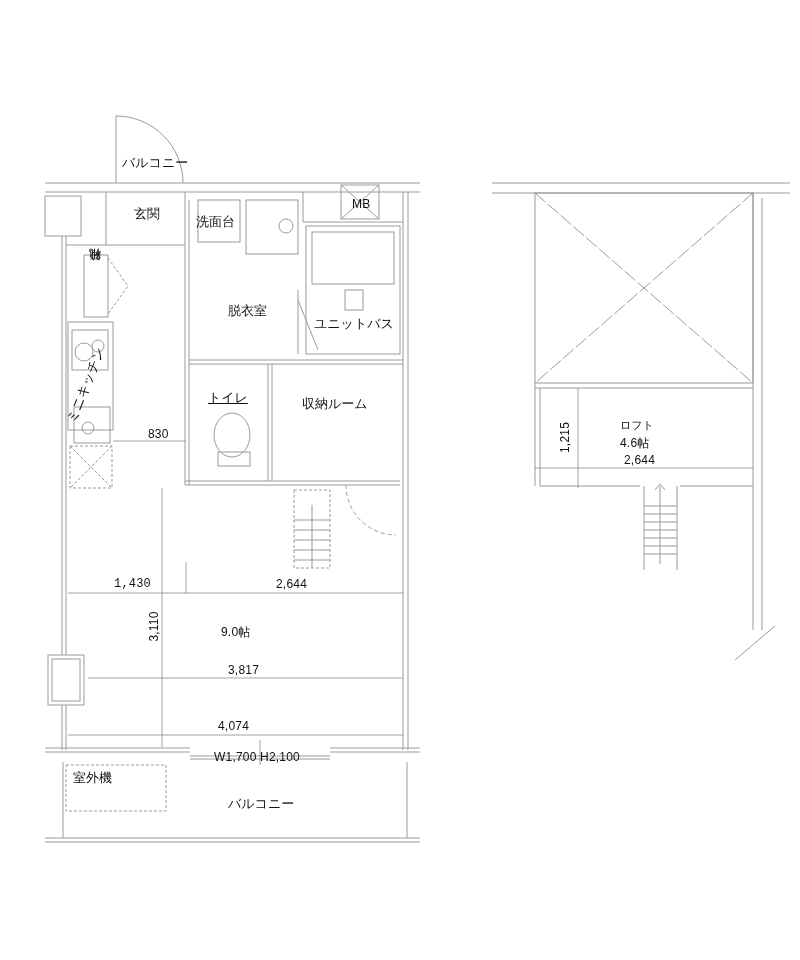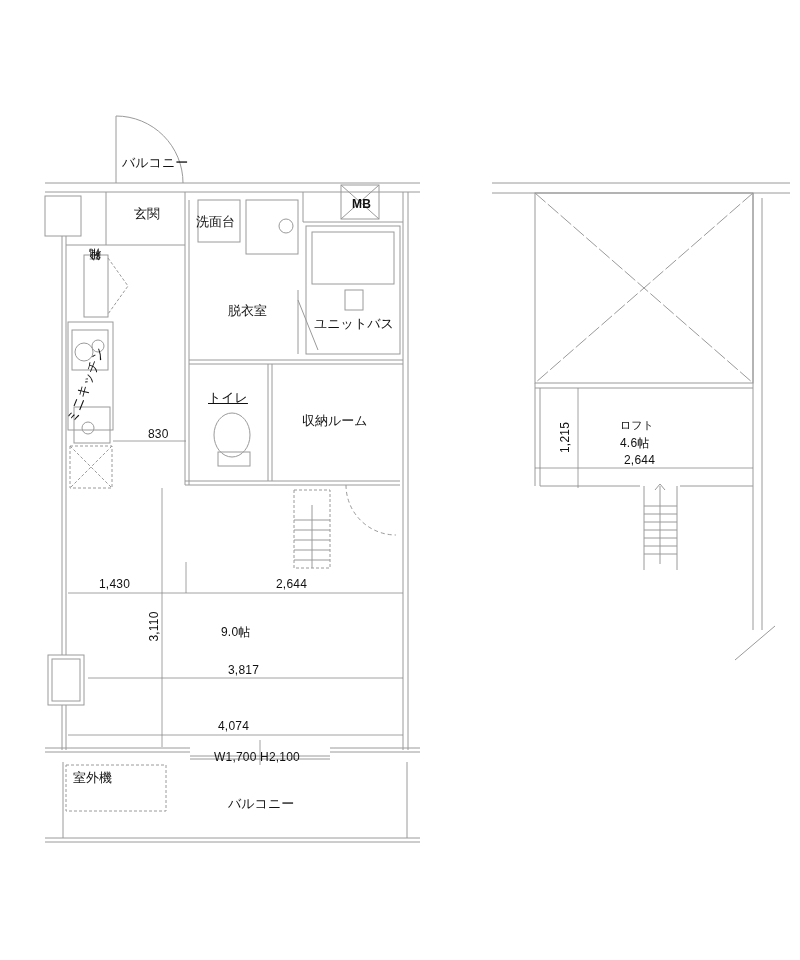--- a/index.html
+++ b/index.html
@@ -144,29 +144,29 @@
     <g stroke="#8a8a8a" stroke-width="0.8">
       <line x1="578" y1="388" x2="578" y2="488"></line>
       <line x1="535" y1="468" x2="753" y2="468"></line>
     </g>
   </g>
 </svg>
 
 <div class="lbl" style="left:122px;top:156px;">バルコニー</div>
 <div class="lbl" style="left:134px;top:207px;">玄関</div>
 <div class="lbl" style="left:196px;top:215px;">洗面台</div>
-<div class="num" style="left:352px;top:198px;font-weight:bold;">MB</div>
+<div class="num" style="left:352px;top:198px;font-weight:normal;">MB</div>
 <div class="lbl vert" style="left:88px;top:270px;font-size:12px;transform:rotate(180deg);">靴箱</div>
 <div class="lbl" style="left:228px;top:304px;">脱衣室</div>
 <div class="lbl" style="left:314px;top:317px;">ユニットバス</div>
 <div class="lbl rot-kitchen" style="left:46px;top:378px;">ミニキッチン</div>
 <div class="lbl" style="left:208px;top:391px;text-decoration:underline;">トイレ</div>
-<div class="lbl" style="left:302px;top:414px;">収納ルーム</div>
+<div class="lbl" style="left:302px;top:397px;">収納ルーム</div>
 <div class="num" style="left:148px;top:428px;">830</div>
-<div class="num" style="left:99px;top:578px;">1,430</div>
+<div class="num" style="left:114px;top:578px;font-family:Liberation Mono, monospace;">1,430</div>
 <div class="num" style="left:276px;top:578px;">2,644</div>
 <div class="num rot" style="left:139px;top:620px;">3,110</div>
 <div class="num" style="left:201px;top:626px;margin-left:20px;">9.0帖</div>
 <div class="num" style="left:228px;top:664px;">3,817</div>
 <div class="num" style="left:218px;top:720px;text-align:center;">4,074</div>
 <div class="lbl" style="left:73px;top:771px;">室外機</div>
 <div class="num" style="left:214px;top:751px;">W1,700 H2,100</div>
 <div class="lbl" style="left:228px;top:797px;">バルコニー</div>
 
 <div class="num rot" style="left:550px;top:431px;">1,215</div>

